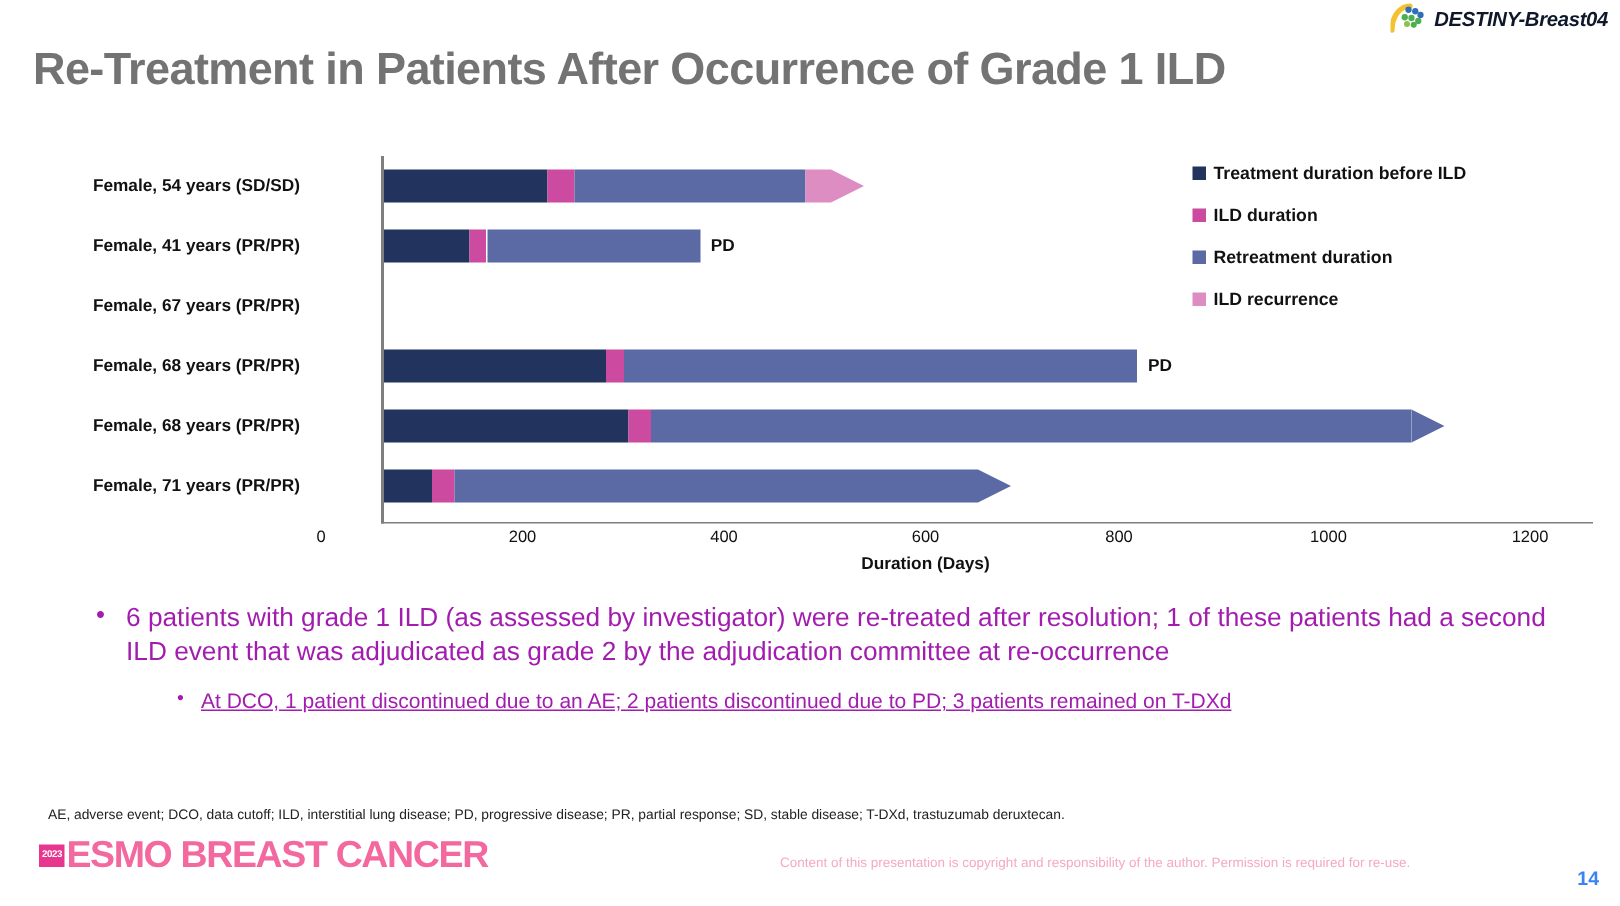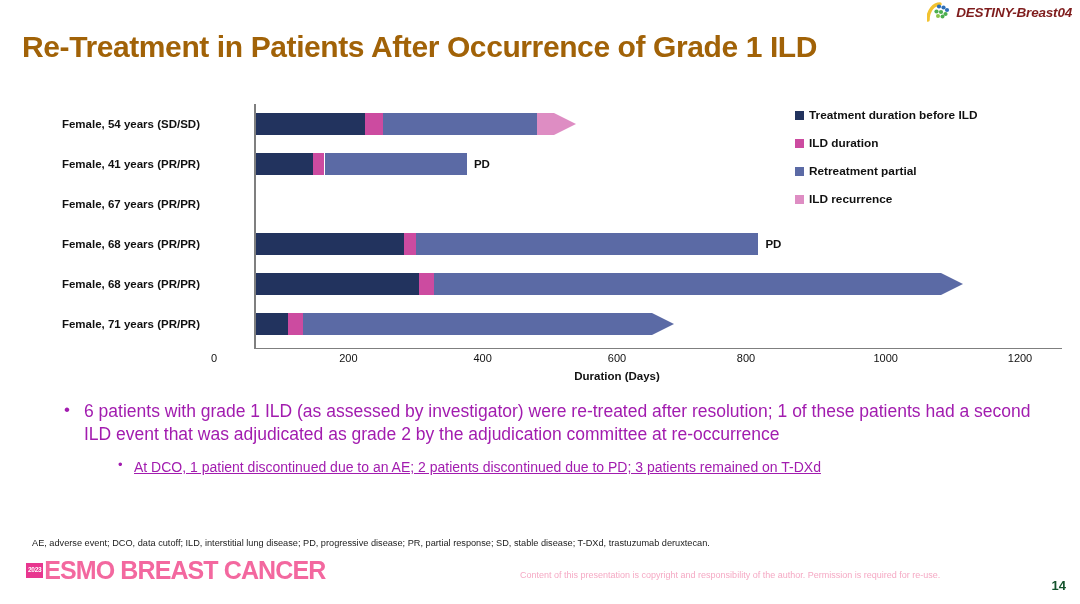--- a/index.html
+++ b/index.html
@@ -8,26 +8,26 @@
     font-family:"Liberation Sans", sans-serif;
     position:relative;overflow:hidden;
   }
   
   #study-badge{
     position:absolute;top:2px;right:8px;
     display:flex;align-items:center;gap:5px;
   }
   #study-badge .logo{width:24px;height:20px;display:block;}
   #study-badge .txt{
-    font-size:13.5px;font-style:italic;font-weight:bold;color:#7f1d1d;
+    font-size:13.5px;font-style:italic;font-weight:bold;color:#0f172a;
     letter-spacing:-0.2px;
   }
   #slide-title{
     position:absolute;left:22px;top:30px;width:1040px;
-    font-size:30px;font-weight:bold;color:#a16207;
+    font-size:30px;font-weight:bold;color:#737373;
     letter-spacing:-0.4px;line-height:1.1;
   }
   
   #chart{position:absolute;left:0;top:100px;width:868px;height:285px;}
   #cat-labels{position:absolute;left:0;top:0;width:208px;height:250px;}
   .cat-label{
     position:absolute;right:8px;
     font-size:11.5px;font-weight:bold;color:#111;
     white-space:nowrap;transform:translateY(-50%);
   }
@@ -88,21 +88,21 @@
   #esmo-text{
     font-size:25px;font-weight:bold;color:#F3689F;
     letter-spacing:-0.9px;line-height:1;margin-left:1px;
   }
   #copyright{
     position:absolute;left:520px;top:570px;
     font-size:9px;color:#F5A9C4;white-space:nowrap;
   }
   #page-num{
     position:absolute;right:14px;top:578px;
-    font-size:13px;font-weight:bold;color:#14532d;
+    font-size:13px;font-weight:bold;color:#3b82f6;
   }
 </style>
 </head>
 <body>
 
 <div id="study-badge">
   <svg class="logo" viewBox="0 0 48 40">
     <path d="M2 36 C2 16 14 4 26 4" stroke="#F2C230" stroke-width="7" fill="none" stroke-linecap="round"></path>
     <circle cx="24" cy="9" r="4.2" fill="#2E6FB7"></circle>
     <circle cx="33" cy="11" r="4.2" fill="#2E6FB7"></circle>
@@ -185,21 +185,21 @@
     <div class="leg-item">
       <span class="leg-swatch" style="background: rgb(34, 51, 94);"></span>
       <span class="leg-text">Treatment duration before ILD</span>
     </div>
     <div class="leg-item">
       <span class="leg-swatch" style="background: rgb(204, 75, 160);"></span>
       <span class="leg-text">ILD duration</span>
     </div>
     <div class="leg-item">
       <span class="leg-swatch" style="background: rgb(91, 106, 165);"></span>
-      <span class="leg-text">Retreatment partial</span>
+      <span class="leg-text">Retreatment duration</span>
     </div>
     <div class="leg-item">
       <span class="leg-swatch" style="background: rgb(222, 141, 195);"></span>
       <span class="leg-text">ILD recurrence</span>
     </div>
   </div>
 
 <div id="bullets">
   <div class="b1">6 patients with grade 1 ILD (as assessed by investigator) were re-treated after resolution; 1 of these patients had a second ILD event that was adjudicated as grade 2 by the adjudication committee at re-occurrence</div>
   <div class="b2">At DCO, 1 patient discontinued due to an AE; 2 patients discontinued due to PD; 3 patients remained on T-DXd</div>

